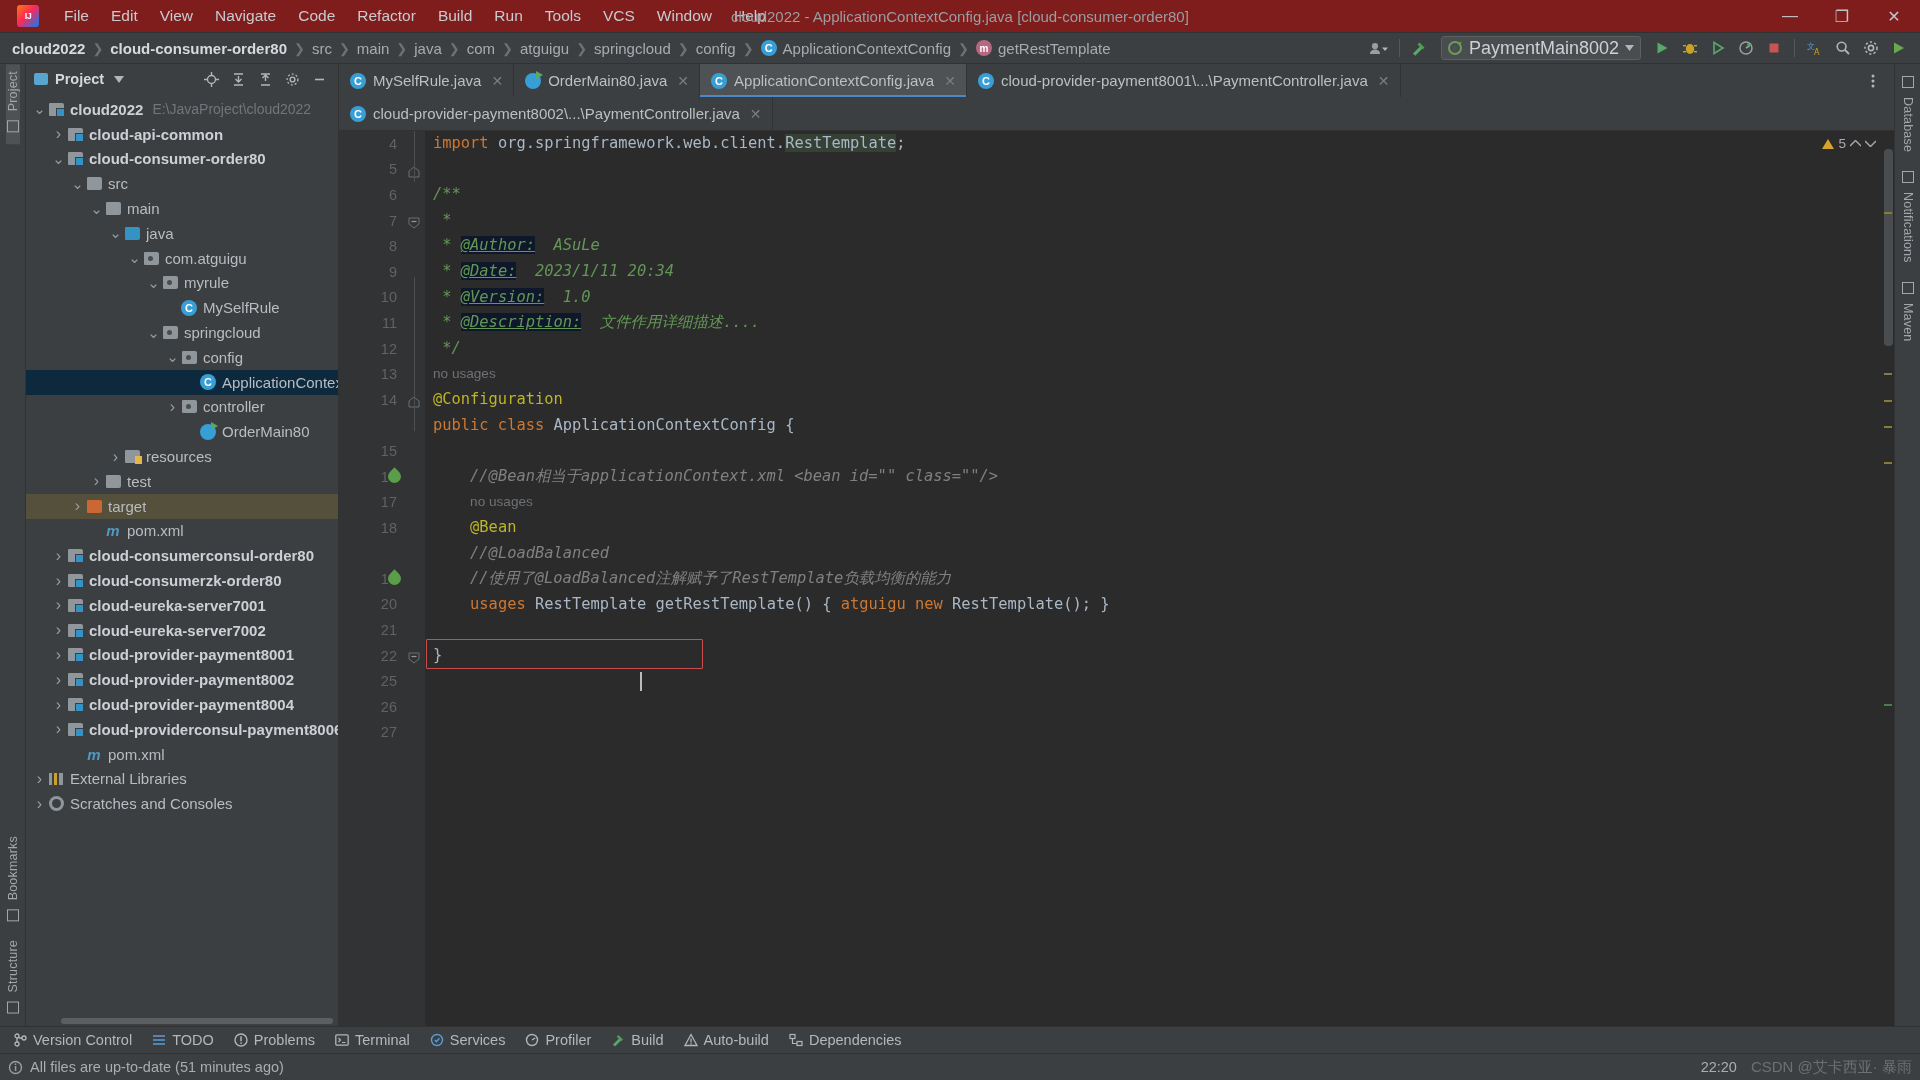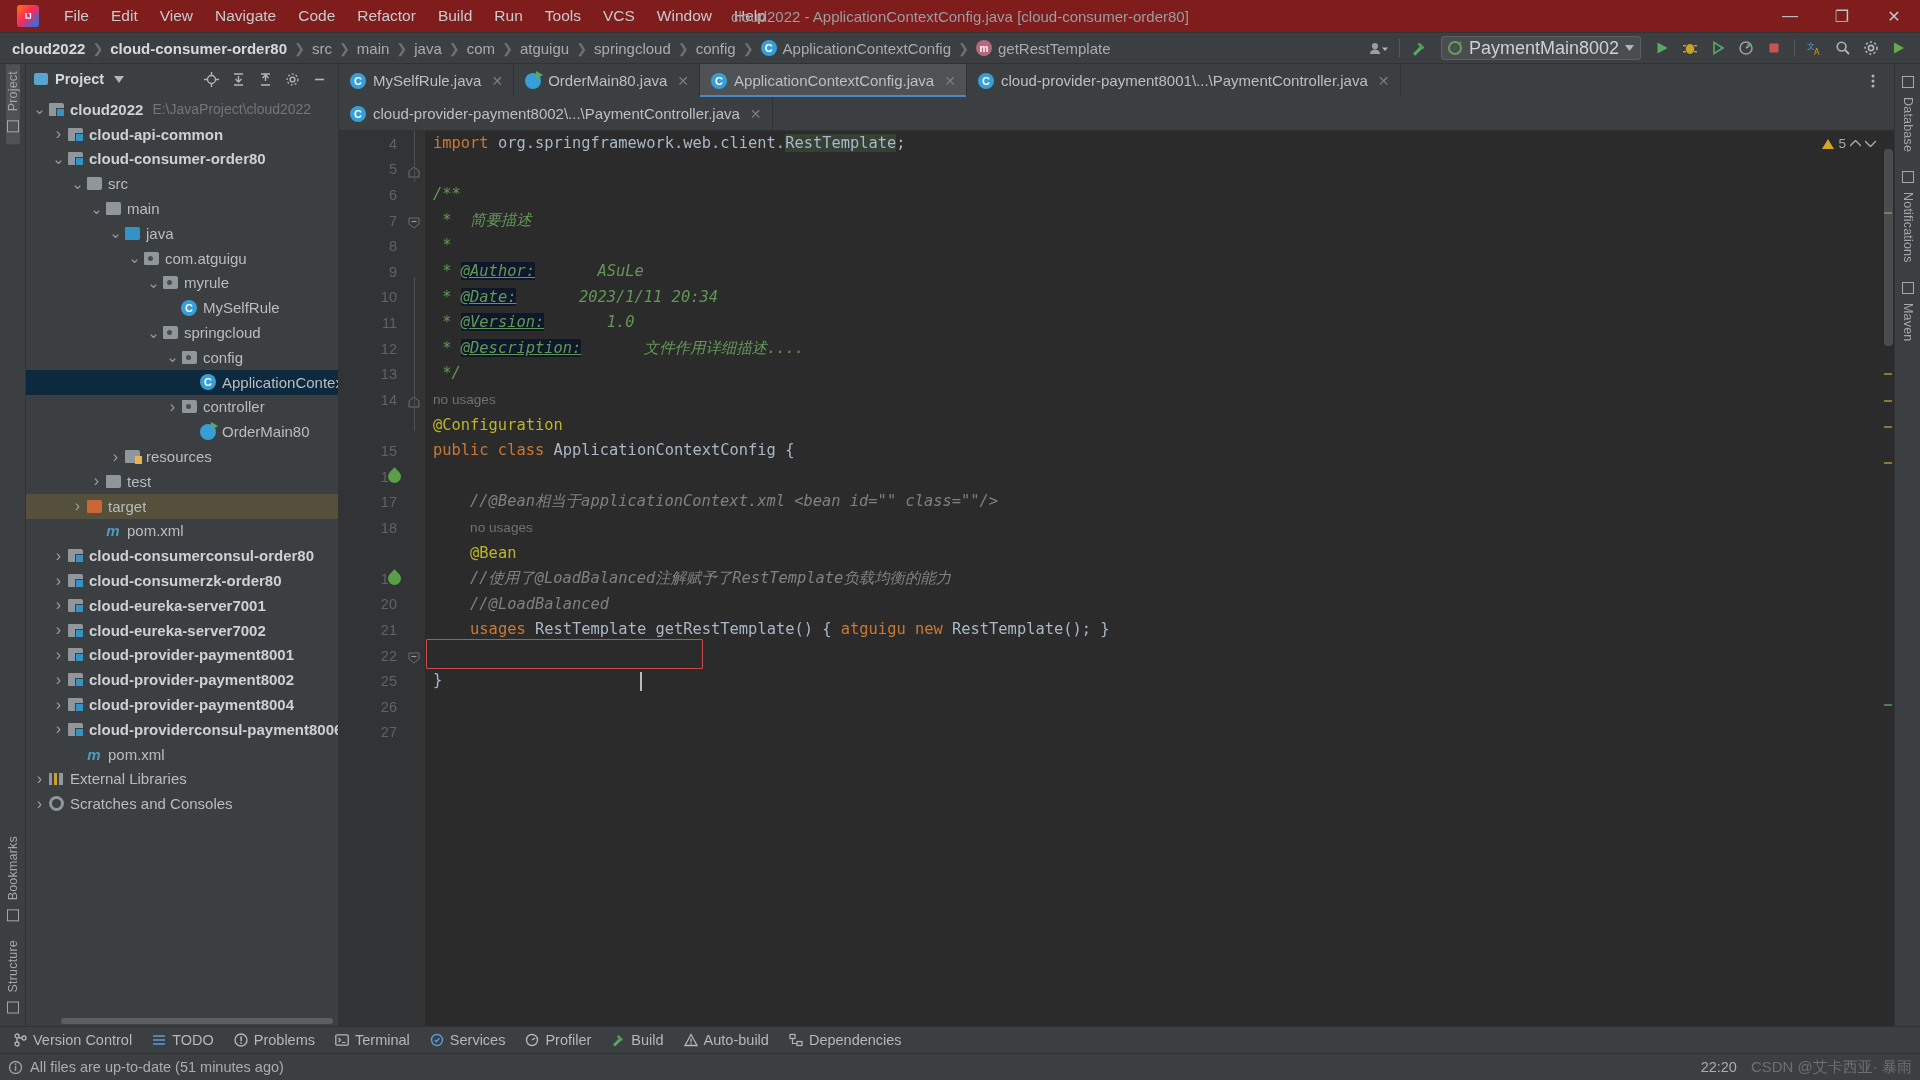--- a/index.html
+++ b/index.html
@@ -116,21 +116,21 @@
                 padding-right:8px; color:#606366; font-size:14.5px; }
   #gutter .gl.spacer { color:transparent; }
   #fold-col { width:20px; background:#313335; flex:none; position:relative;}
   #code { flex:1; position:relative; overflow:hidden; padding-left:8px; background:#2b2b2b; }
   .cl { height:25.6px; line-height:25.6px; font-family:"DejaVu Sans Mono", monospace; font-size:15.4px;
         white-space:pre; color:#a9b7c6; }
   .kw { color:#cc7832; }
   .cmt { color:#808080;font-style:italic; }
   .jdoc { color:#629755; font-style:italic; }
   .jdoc-tag { color:#629755; font-style:italic; text-decoration:underline; background:#0f172a; }
-  .jdoc-val { color:#629755; font-style:italic;padding-left:44px; }
+  .jdoc-val { color:#629755; font-style:italic; }
   .anno { color:#bbb529; }
   .cls-n { color:#a9b7c6; }
   .usage { color:#6e7176; font-size:13.6px; font-family:"Liberation Sans",sans-serif; font-style:normal;}
   .sel-tok { background:#344134; }
   #redbox { position:absolute; border:1.6px solid #cc4b4b; border-radius:1px; pointer-events:none; }
   #caret { position:absolute; width:2px; background:#bbbbbb; }
 
   
   .bean-ico { width:13px;height:13px;border-radius:50% 0 50% 50%; background:#5a9e49;
               transform:rotate(-45deg); }
@@ -690,36 +690,35 @@
               </svg></div>
             <div style="position: absolute; left: 8.5px; top: 146px; width: 1px; height: 153.6px; background: rgb(77, 80, 82);"></div>
             <div style="position: absolute; left: 8.5px; top: 0px; width: 1px; height: 51.2px; background: rgb(77, 80, 82);"></div>
           </div>
         <div id="code">
           <div id="redbox" style="left: 1px; top: 508px; width: 277px; height: 30px; border-color: rgb(204, 75, 75);"></div>
           <div id="caret" style="left: 215px; top: 540.6px; height: 19px;"></div>
         <div class="cl"><span class="kw">import</span> org.springframework.web.client.<span class="sel-tok">RestTemplate</span>;</div>
             <div class="cl">&nbsp;</div>
             <div class="cl"><span class="jdoc">/**</span></div>
-            <div class="cl"><span class="jdoc"> *  简要描述</span></div>
             <div class="cl"><span class="jdoc"> *</span></div>
             <div class="cl"><span class="jdoc"> * </span><span class="jdoc-tag">@Author:</span><span class="jdoc-val">  ASuLe</span></div>
             <div class="cl"><span class="jdoc"> * </span><span class="jdoc-tag">@Date:</span><span class="jdoc-val">  2023/1/11 20:34</span></div>
             <div class="cl"><span class="jdoc"> * </span><span class="jdoc-tag">@Version:</span><span class="jdoc-val">  1.0</span></div>
             <div class="cl"><span class="jdoc"> * </span><span class="jdoc-tag">@Description:</span><span class="jdoc-val">  文件作用详细描述....</span></div>
             <div class="cl"><span class="jdoc"> */</span></div>
             <div class="cl"><span class="usage">no usages</span></div>
             <div class="cl"><span class="anno">@Configuration</span></div>
             <div class="cl"><span class="kw">public class</span> <span class="cls-n">ApplicationContextConfig</span> {</div>
             <div class="cl">&nbsp;</div>
             <div class="cl">    <span class="cmt">//@Bean相当于applicationContext.xml &lt;bean id="" class=""/&gt;</span></div>
             <div class="cl">    <span class="usage">no usages</span></div>
             <div class="cl">    <span class="anno">@Bean</span></div>
+            <div class="cl">    <span class="cmt">//@LoadBalanced</span></div>
             <div class="cl">    <span class="cmt">//使用了@LoadBalanced注解赋予了RestTemplate负载均衡的能力</span></div>
-            <div class="cl">    <span class="cmt">//@LoadBalanced</span></div>
             <div class="cl">    <span class="kw">usages</span> <span class="cls-n">RestTemplate</span> <span class="cls-n">getRestTemplate</span>() { <span class="kw">atguigu new</span> <span class="cls-n">RestTemplate</span>(); }</div>
             <div class="cl">&nbsp;</div>
             <div class="cl">}</div>
             <div class="cl">&nbsp;</div>
           </div>
         <div id="markerbar">
           <div id="vscroll" style="top: 2%; height: 22%;"></div>
         <div class="mk" style="top: 9%; background: rgb(138, 122, 58);"></div>
             <div class="mk" style="top: 27%; background: rgb(138, 122, 58);"></div>
             <div class="mk" style="top: 30%; background: rgb(138, 122, 58);"></div>

